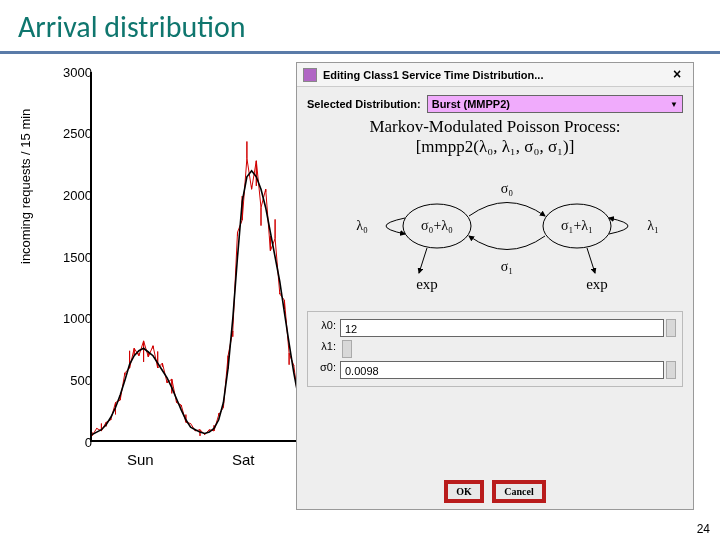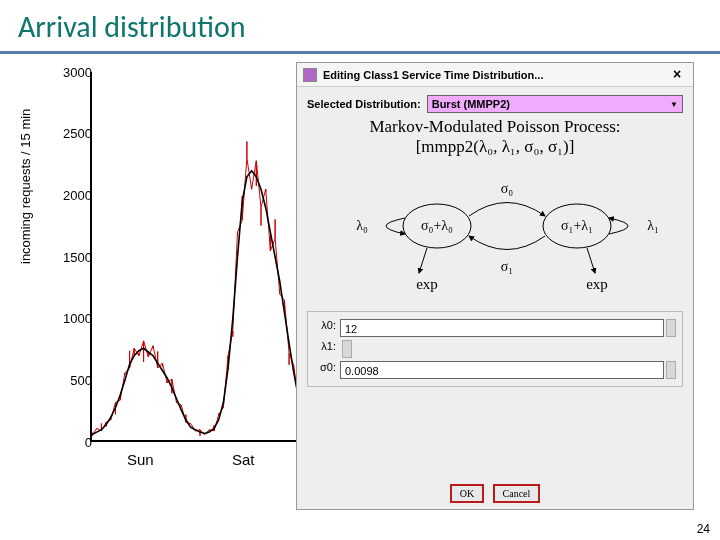--- a/index.html
+++ b/index.html
@@ -194,25 +194,26 @@
     position: absolute;
     bottom: 6px;
     left: 0;
     right: 0;
     text-align: center;
   }
   .dlg-btn {
     display: inline-block;
     padding: 2px 8px;
     font-size: 10px;
-    border: 2px solid #b91c1c;
+    border: 4px solid #b91c1c;
     background: #e8e8e8;
     margin: 0 2px;
     cursor: pointer;
     font-family: 'Times New Roman', serif;
+    font-weight: bold;
   }
   .page-number {
     position: absolute;
     right: 10px;
     bottom: 4px;
     font-size: 12px;
   }
 </style>
 </head>
 <body>

